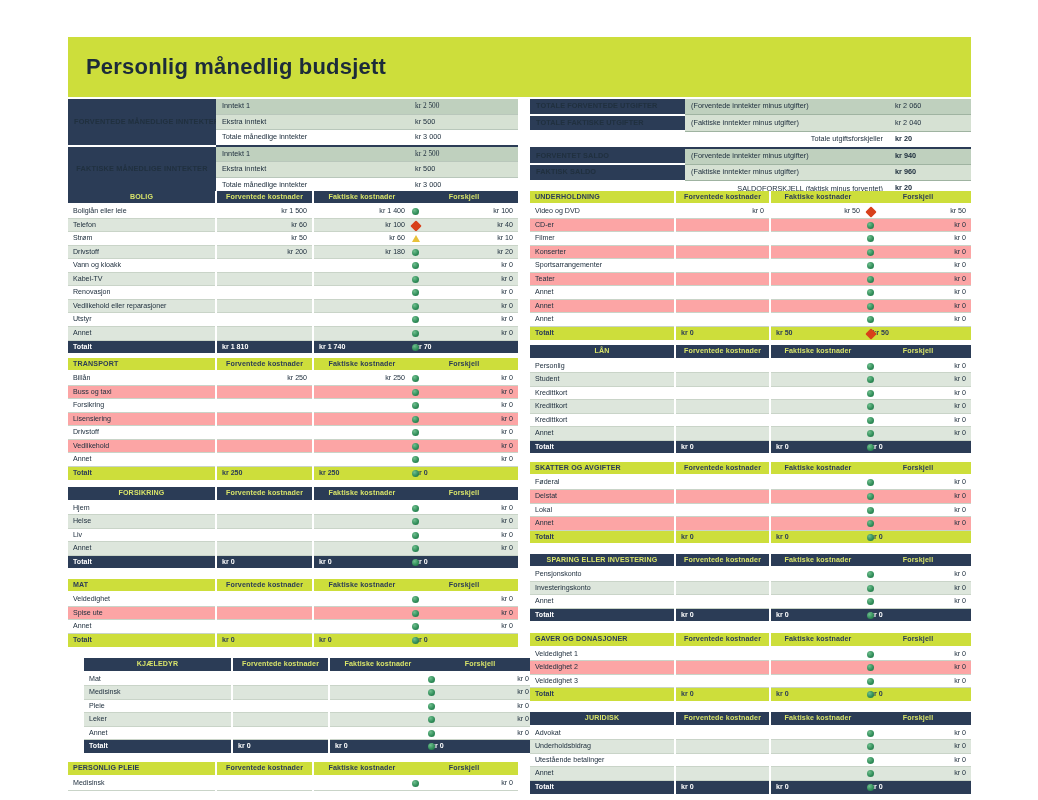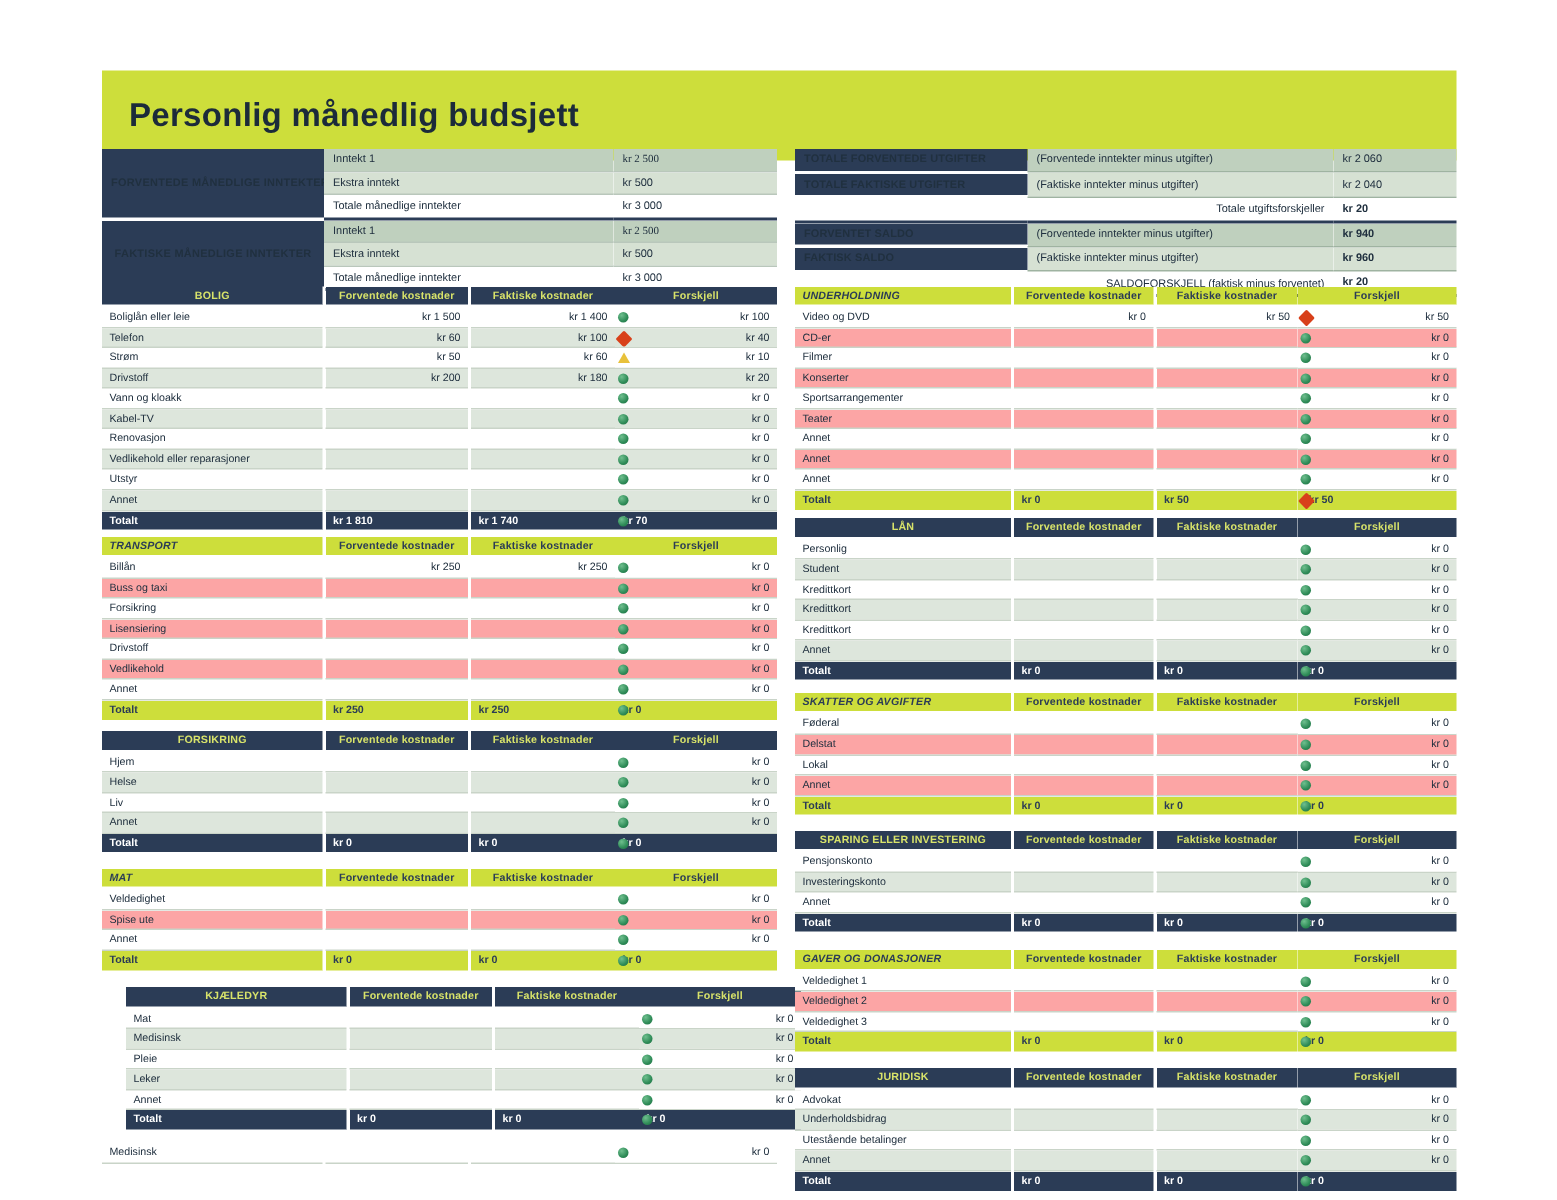--- a/index.html
+++ b/index.html
@@ -12,21 +12,21 @@
   }
   #sheet {
     position: relative;
     width: 1038px; height: 800px;
     background: #ffffff;
   }
 
   
   .title-banner {
     position: absolute;
-    left: 68px; top: 47px;
+    left: 68px; top: 37px;
     width: 903px; height: 60px;
     background: #cdde3b;
     display: flex; align-items: center;
   }
   .title-banner .title {
     margin-left: 18px;
     font-size: 22px;
     font-weight: bold;
     color: #1c2b3a;
     letter-spacing: .2px;
@@ -97,21 +97,21 @@
   .hdr td {
     font-weight: bold; font-size: 7.1px;
     letter-spacing: .15px;
     border-bottom: 2px solid #ffffff;
   }
   
   .head-dark .hdr td { background: #2b3c56; color: #d8e36a; }
   .head-dark .hdr td.c-name { text-align: center; }
   
   .head-lime .hdr td { background: #cdde3b; color: #2b3c56; }
-  .head-lime .hdr td.c-name { text-align: left; font-style: italic; }
+  .head-lime .hdr td.c-name { text-align: left; }
 
   .hdr td.c-exp, .hdr td.c-act, .hdr td.c-dif { text-align: center; }
 
   .cat .r td.c-name { text-align: left; }
   .cat .r td.c-exp, .cat .r td.c-act { text-align: right; }
   .cat .r td.c-dif { text-align: right; }
 
   
   .head-dark .r.odd  td { background: #ffffff; }
   .head-dark .r.even td { background: #dde6dc; }
@@ -531,20 +531,26 @@
       </div>
       <div class="cat head-lime" style="left: 68px; top: 762.45px; width: 450px;">
         <table>
           <colgroup>
             <col style="width: 148px;">
             <col style="width: 97px;">
             <col style="width: 97px;">
             <col style="width: 108px;">
           </colgroup>
           <tbody>
+            <tr class="hdr">
+              <td class="c-name">PERSONLIG PLEIE</td>
+              <td class="c-exp">Forventede kostnader</td>
+              <td class="c-act">Faktiske kostnader</td>
+              <td class="c-dif" colspan="1">Forskjell</td>
+            </tr>
             <tr class="r odd">
               <td class="c-name">Medisinsk</td>
               <td class="c-exp"></td>
               <td class="c-act"></td>
               <td class="c-dif" style="position: relative;"><span class="ico good" style="position: absolute; left: 2px; top: 3px;"></span><span>kr 0</span></td>
             </tr>
           </tbody>
         </table>
       </div>
       <div class="cat head-lime" style="left: 530px; top: 190.5px; width: 441px;">

